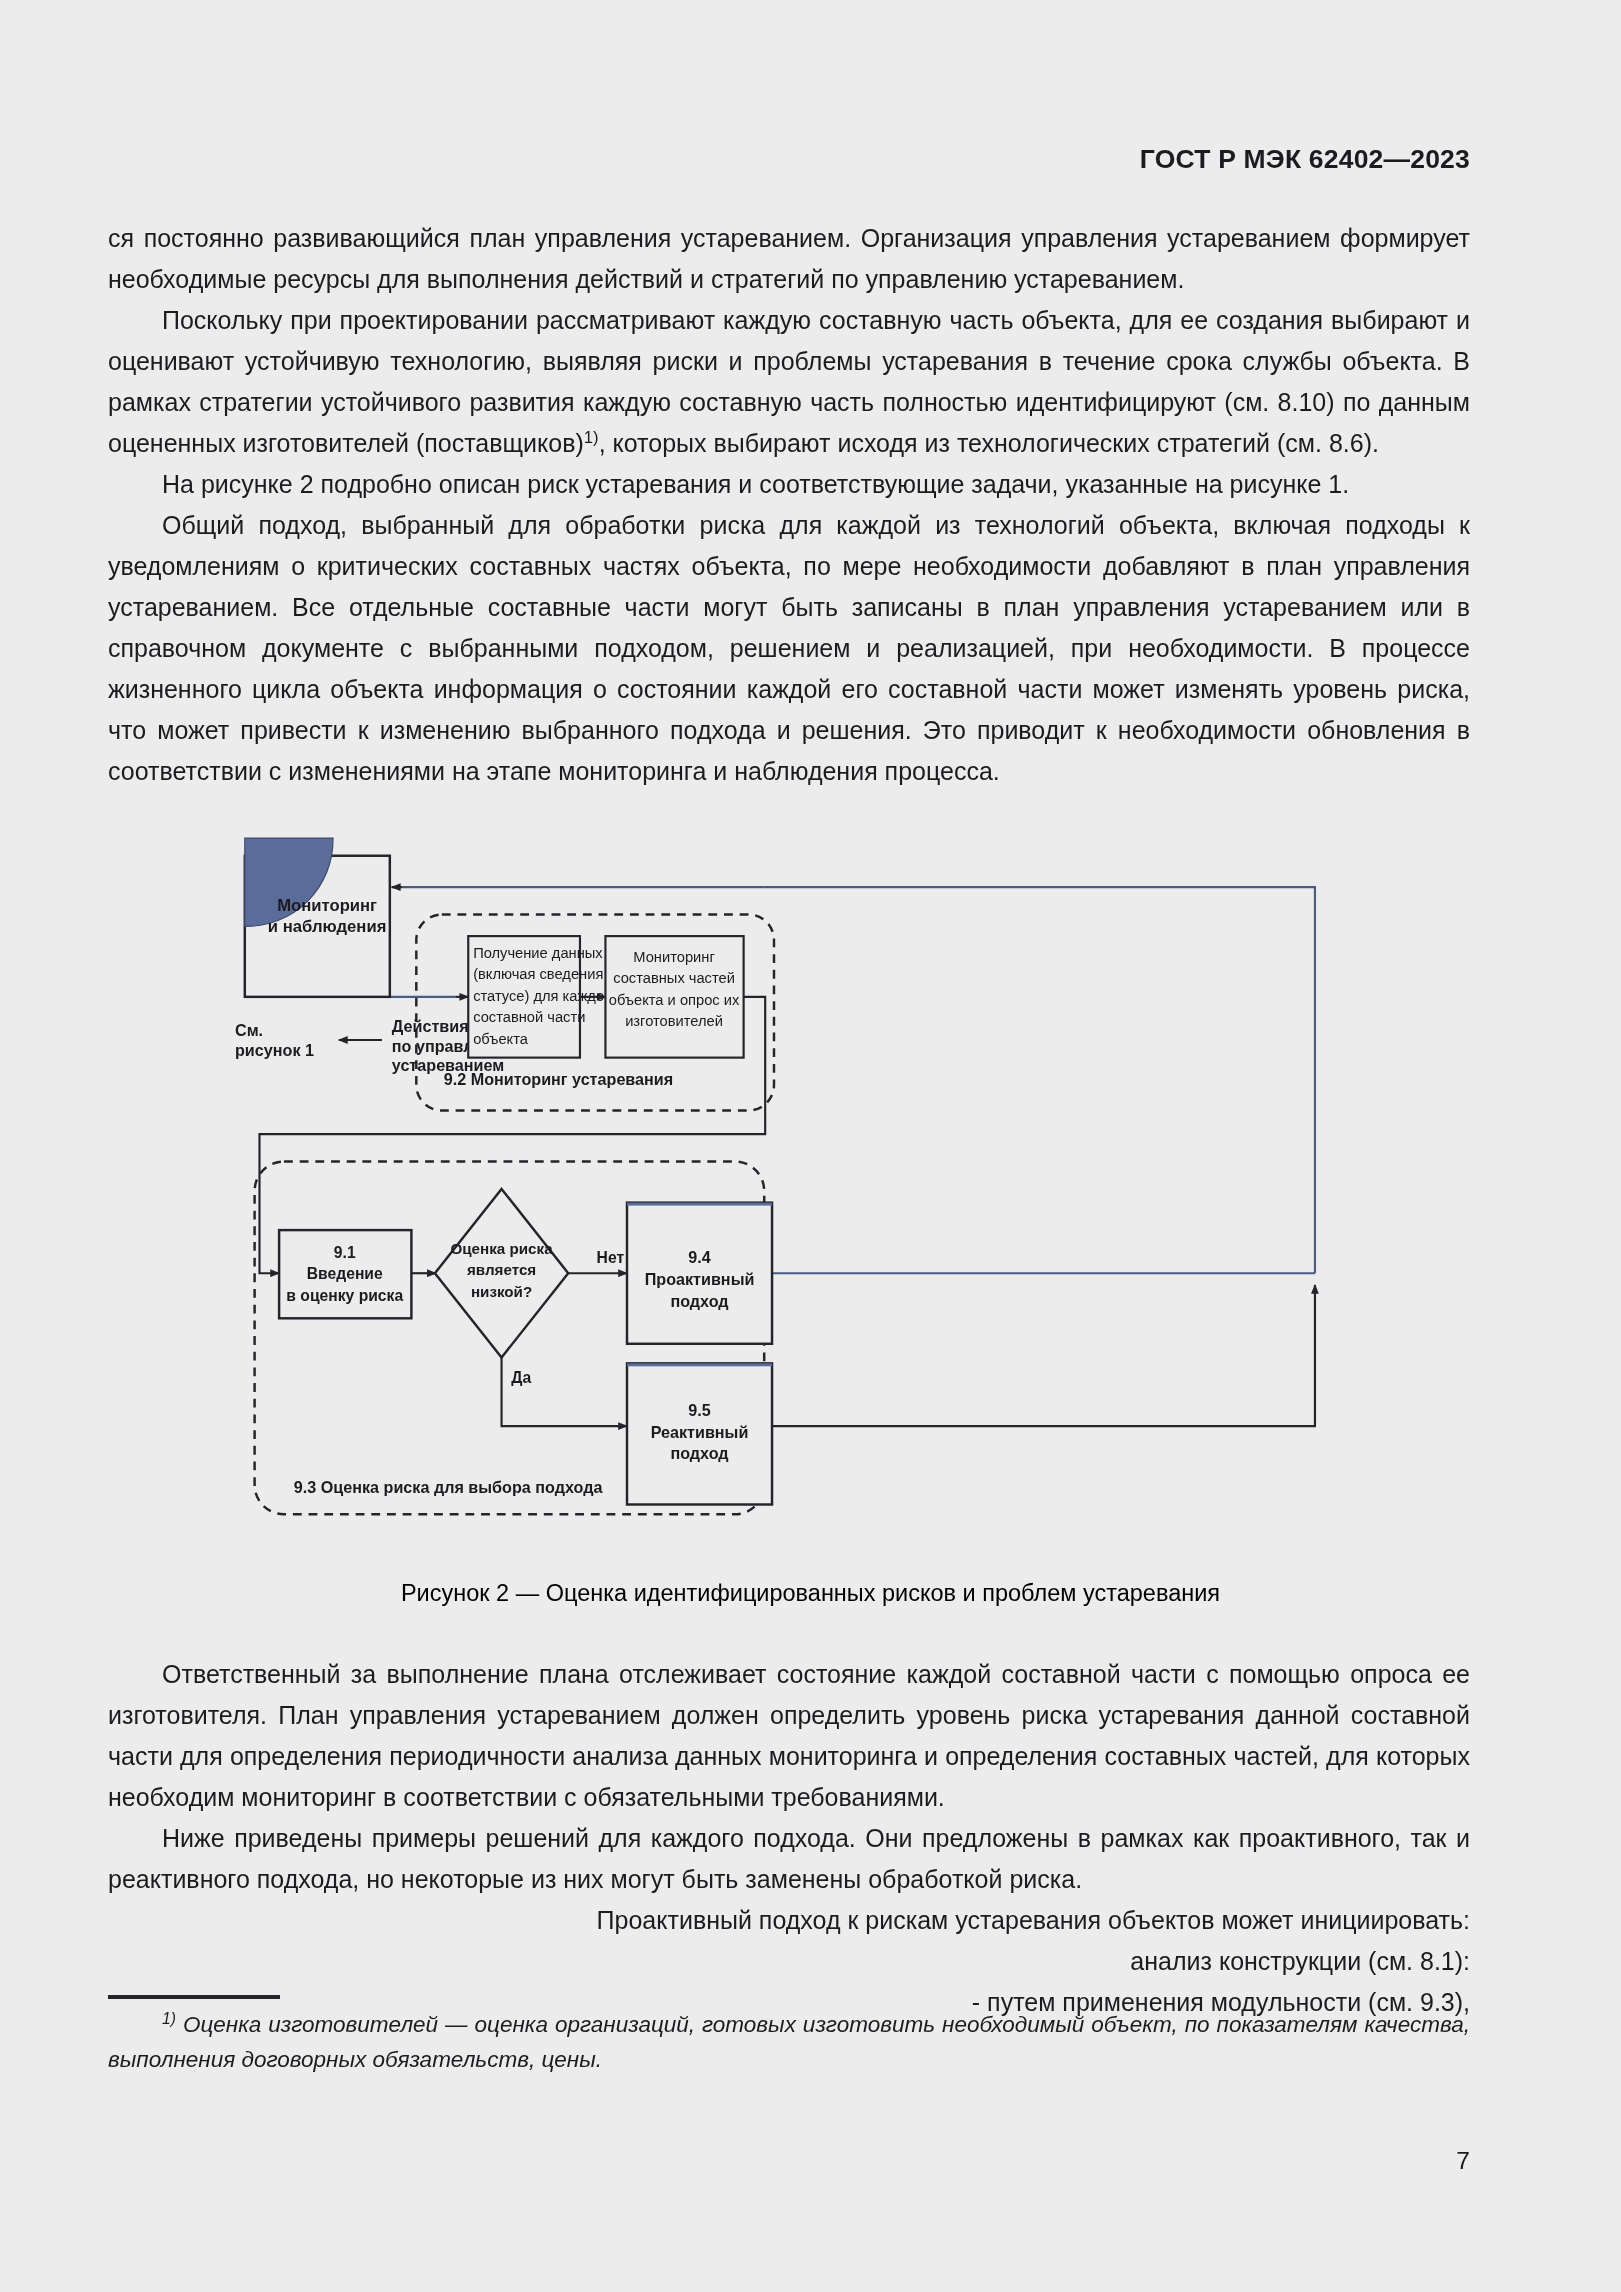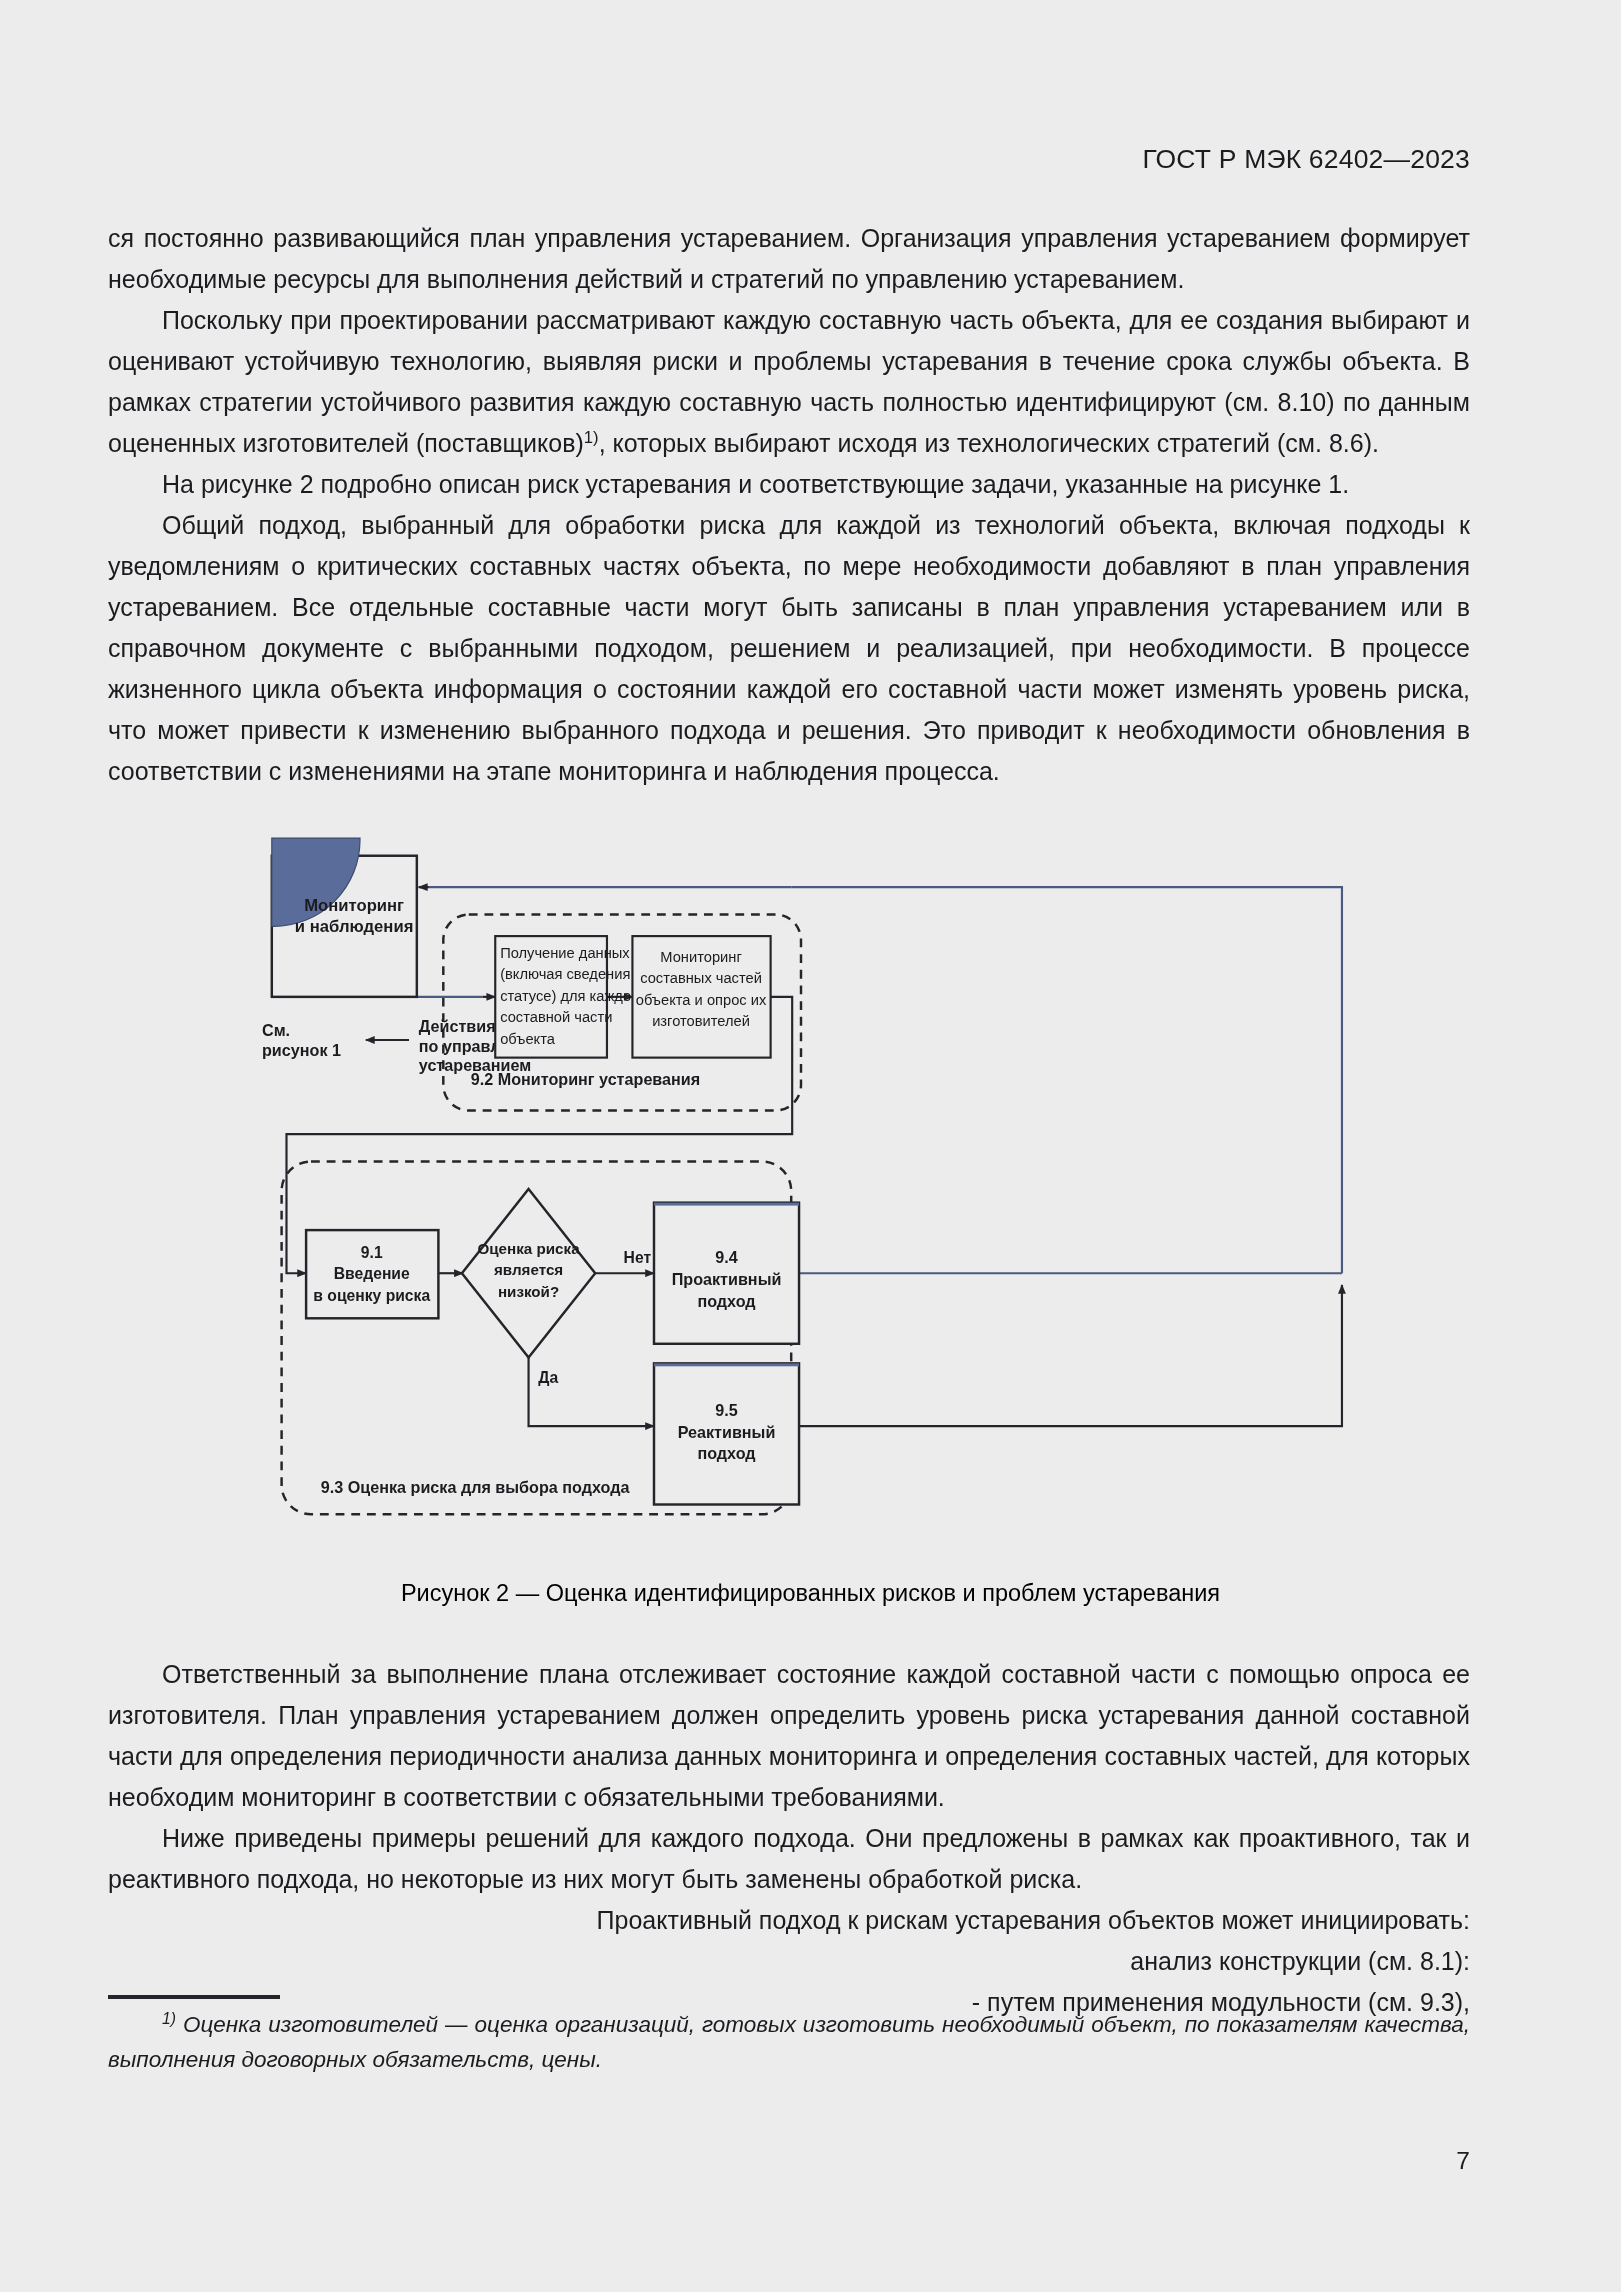--- a/index.html
+++ b/index.html
@@ -16,21 +16,21 @@
     color: #1c1c20;
     overflow: hidden;
   }
 
   
   .doc-header {
     position: absolute;
     top: 144px;
     right: 151px;
     font-size: 26.5px;
-    font-weight: normal;
+    font-weight: bold;
     letter-spacing: 0.2px;
     white-space: nowrap;
   }
 
   
   .body-text {
     position: absolute;
     left: 108px;
     top: 218px;
     width: 1362px;
@@ -64,21 +64,21 @@
     margin: 0;
     text-align: justify;
   }
   .body-text-2 p.indent { text-indent: 54px; }
   .body-text-2 p.last-line-left { text-align-last: left; }
   .body-text-2 p.plain { text-align: right; }
 
   
   .figure {
     position: absolute;
-    left: 262px;
+    left: 235px;
     top: 828px;
     width: 1127px;
     height: 716px;
   }
   .figure svg { display: block; }
 
   .fig-caption {
     position: absolute;
     left: 0;
     top: 1580px;

